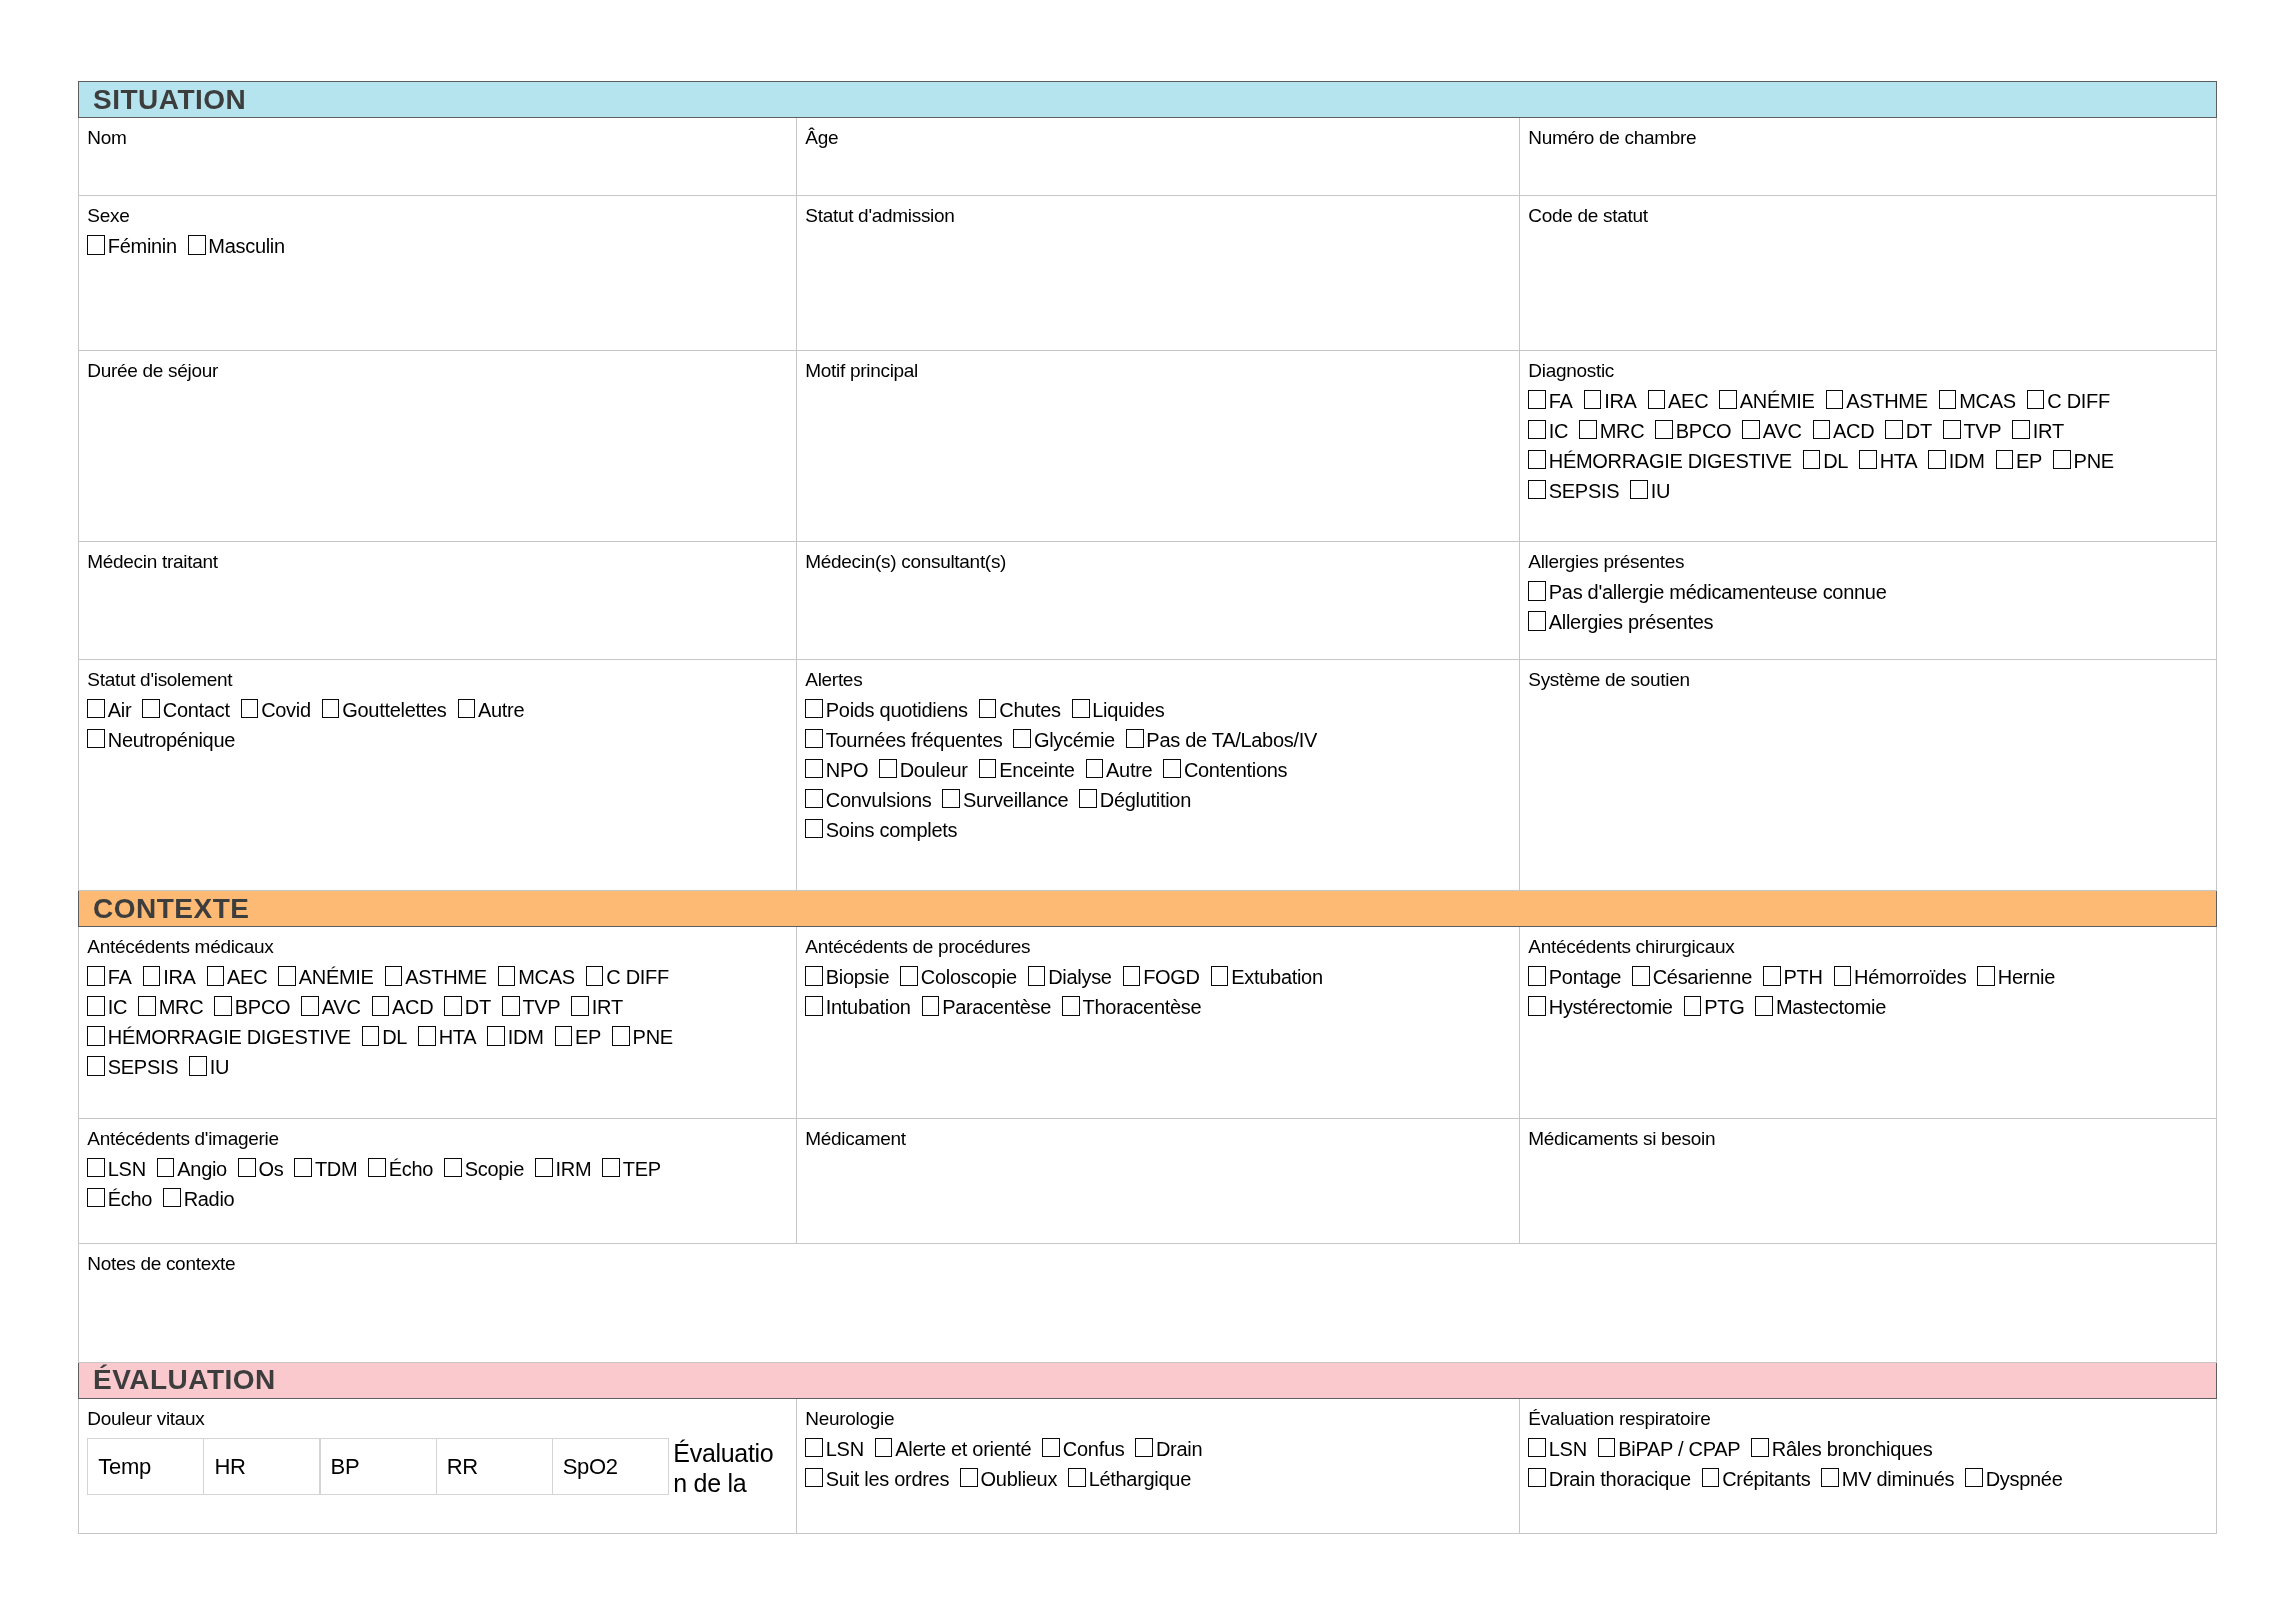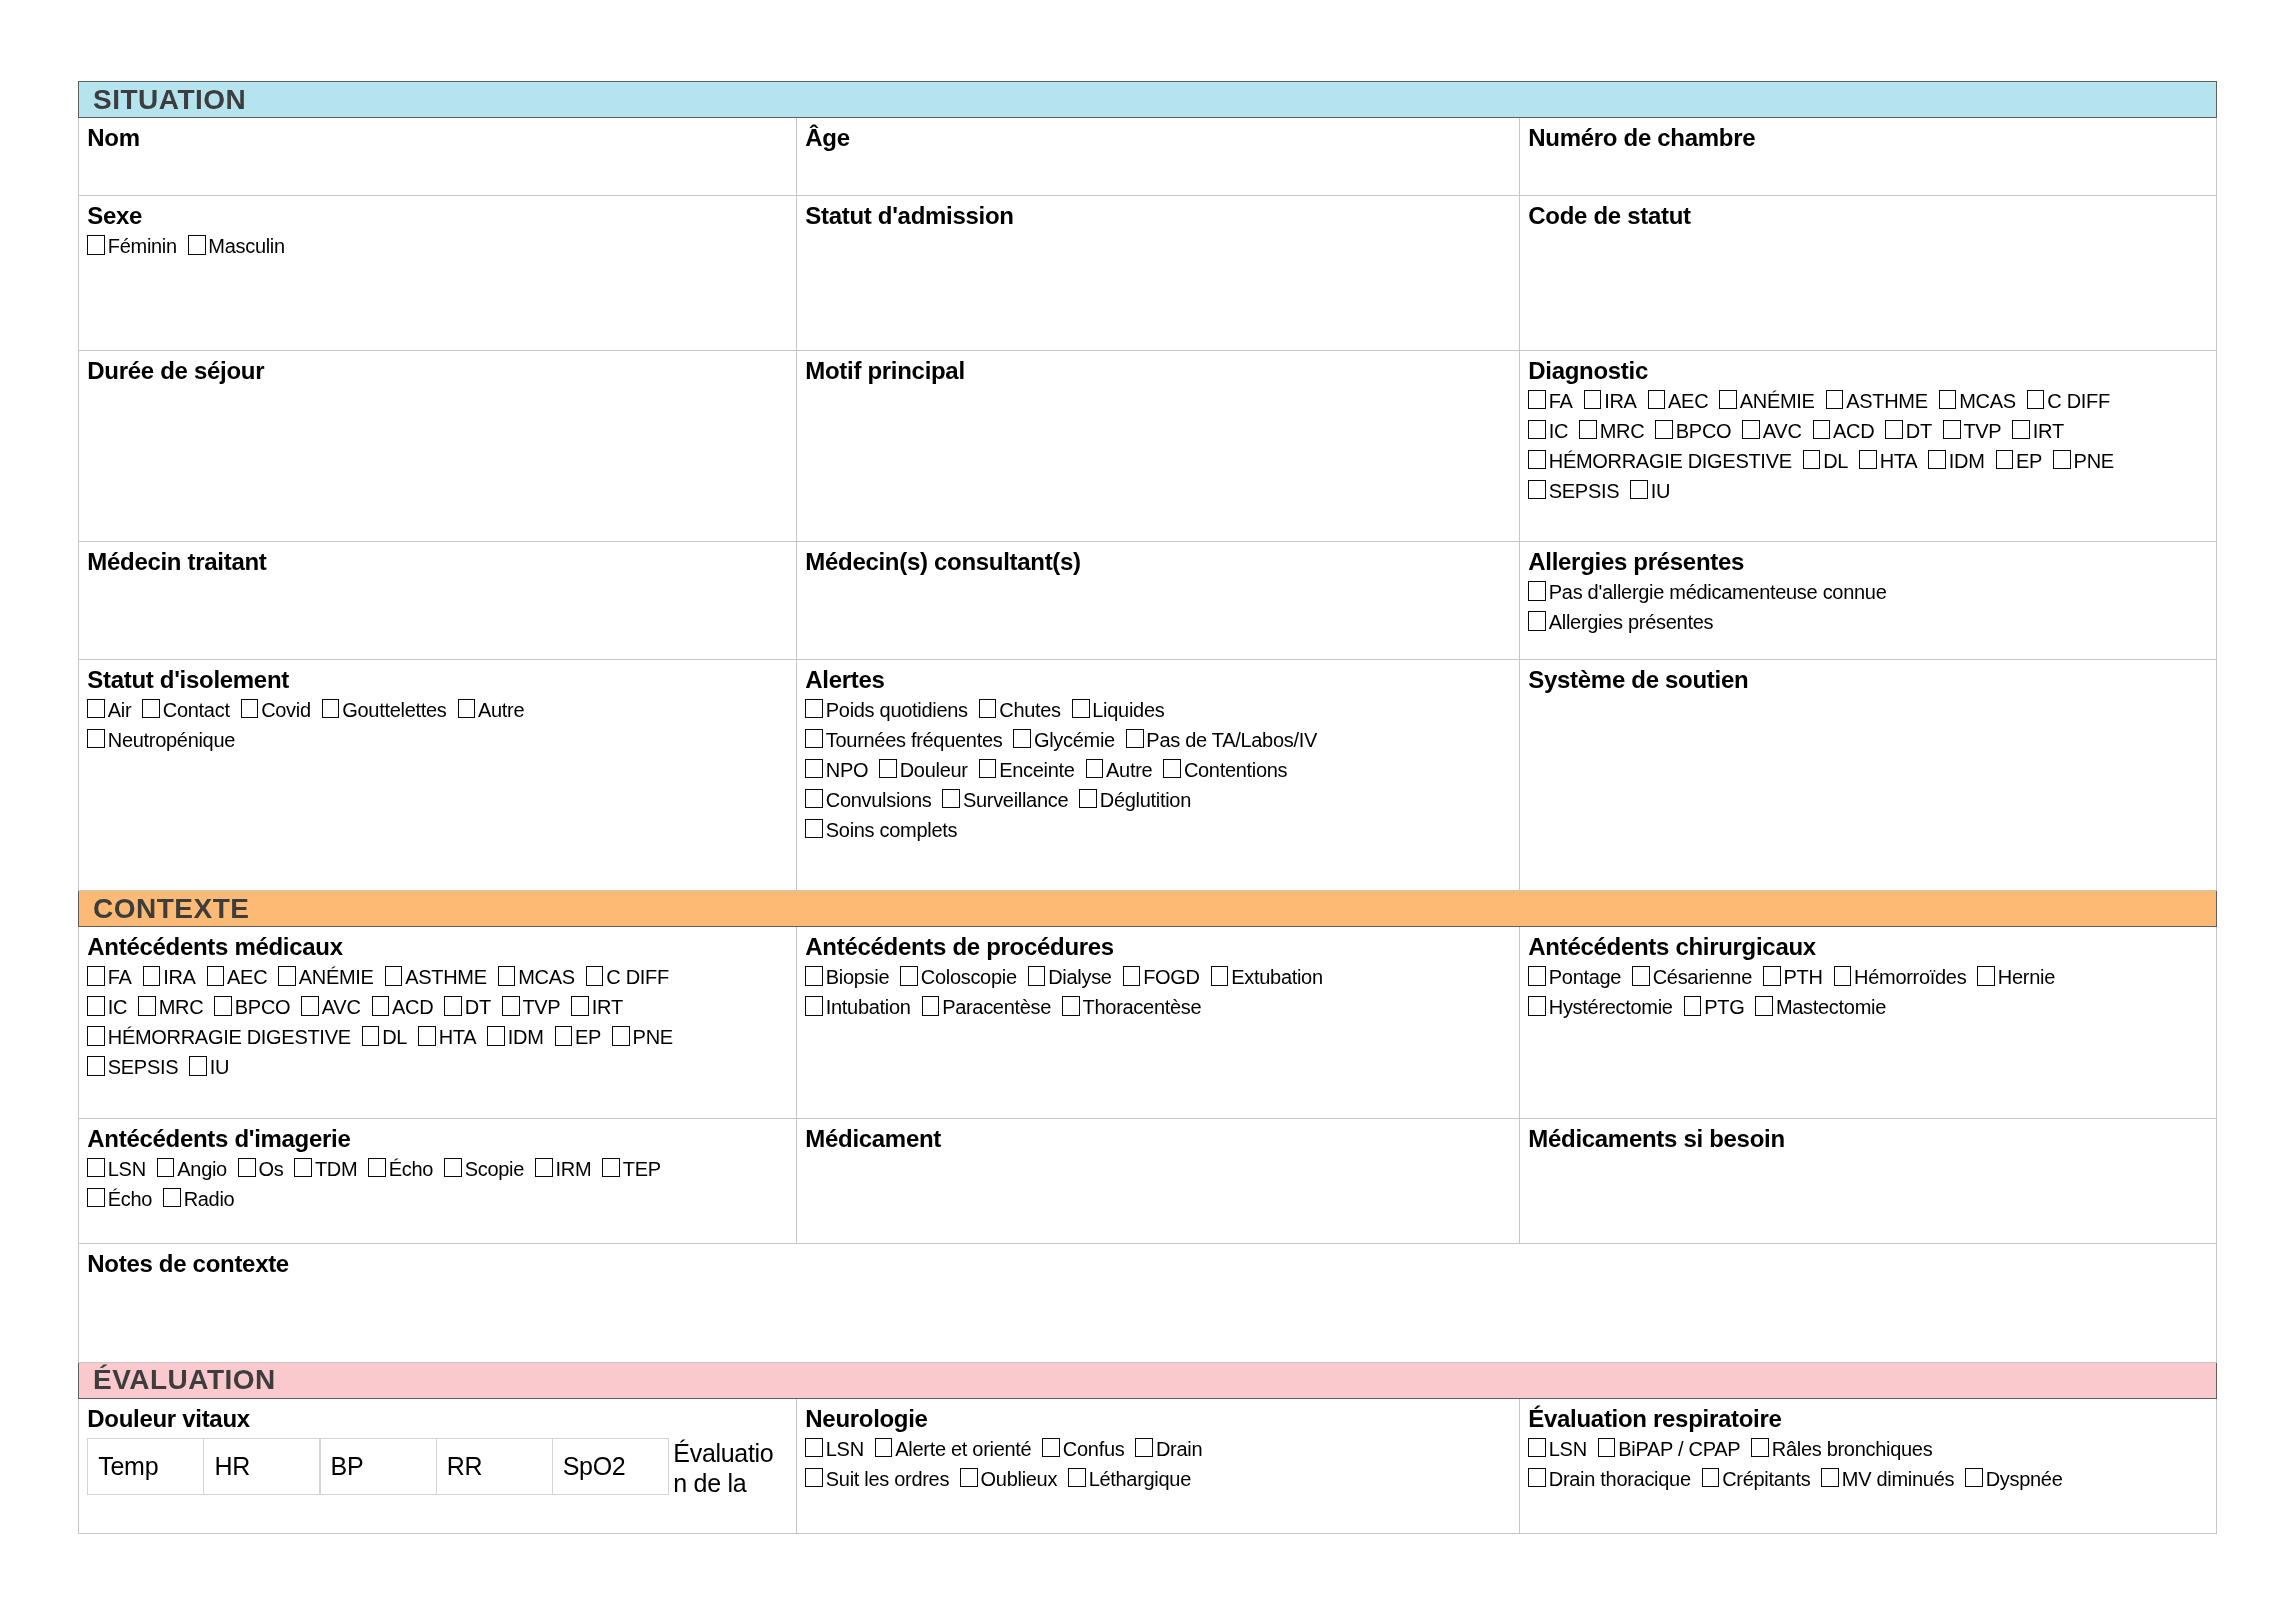--- a/index.html
+++ b/index.html
@@ -15,21 +15,21 @@
     border:0.9px solid #c6c6c6;vertical-align:top;
     padding:3.7px 5.5px 1.8px 8.3px;overflow:hidden;background:#fff;
   }
   td.band{
     border:1.8px solid #5e5e5e;
     height:35px;vertical-align:middle;
     padding:0 0 0 14px;
     font-weight:bold;font-size:28px;color:#3d3d3d;
     letter-spacing:0.5px;
   }
-  .flabel{font-weight:bold;font-size:24px;line-height:31px;letter-spacing:-0.3px;}
+  .flabel{font-weight:normal;font-size:19px;line-height:31px;letter-spacing:-0.3px;}
   .optline{font-size:20px;line-height:30px;white-space:nowrap;letter-spacing:-0.3px;}
   .opt{margin-right:11px;}
   .box{
     display:inline-block;width:15.7px;height:17.5px;
     border:1.8px solid #0a0a0a;margin-right:2.8px;vertical-align:-1.8px;
     background:#fff;
   }
   
   tr.r-top td{height:72px;}
   tr.r-sexe td{height:148px;}
@@ -39,21 +39,21 @@
   tr.r-notes td{height:116px;}
   tr.r-atcd td{height:185px;}
   tr.r-img td{height:119px;}
   tr.r-notes2 td{height:112px;}
   tr.r-vit td{height:129px;}
   
   .vt{display:flex;align-items:flex-start;margin-top:4.6px;}
   .vc{
     width:117px;height:57px;border:0.9px solid #d4d4d4;margin-left:-0.9px;
     display:flex;align-items:center;padding-left:10px;box-sizing:border-box;
-    font-size:25px;letter-spacing:-0.3px;flex:none;
+    font-size:22px;letter-spacing:-0.3px;flex:none;
   }
   .vc:first-child{margin-left:0;}
   .vx{
     width:113px;flex:none;padding:0 0 0 4.6px;
     font-size:25px;line-height:30px;letter-spacing:-0.3px;
     word-break:break-all;
   }
 </style>
 </head>
 <body>

